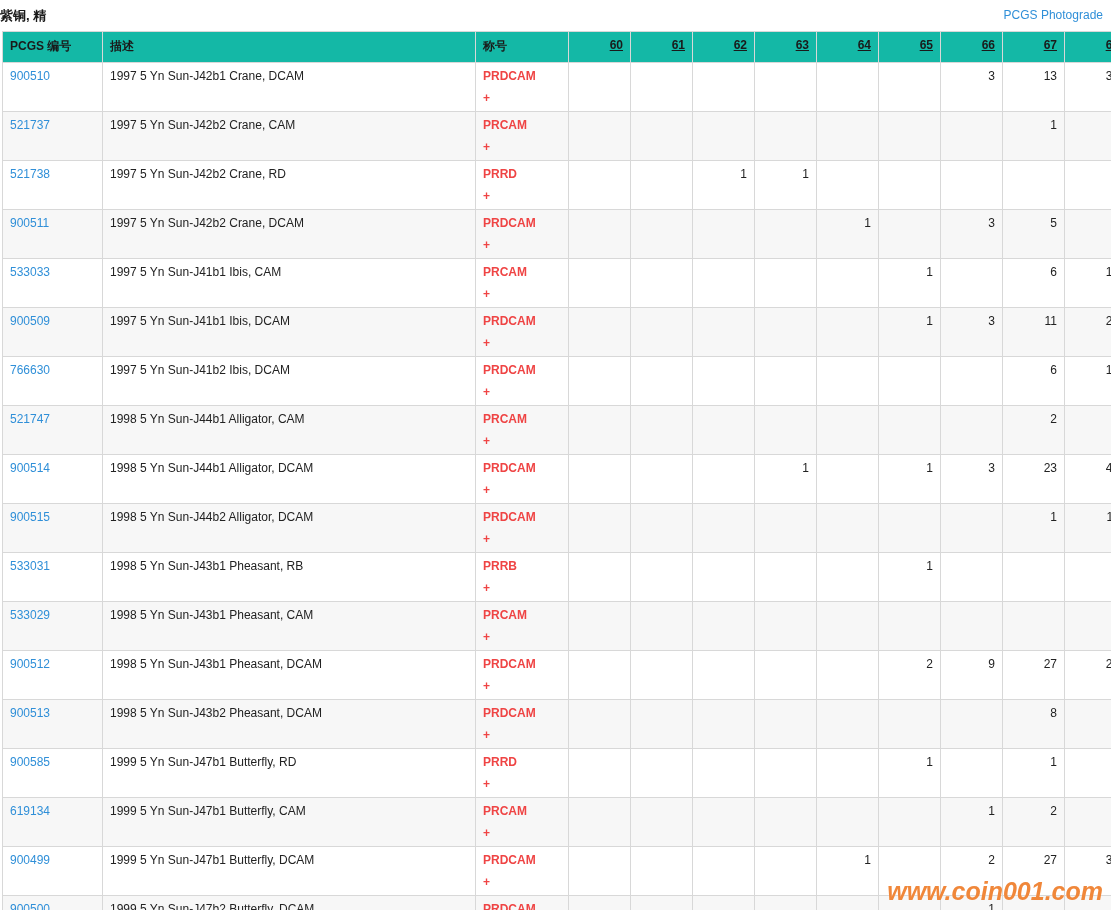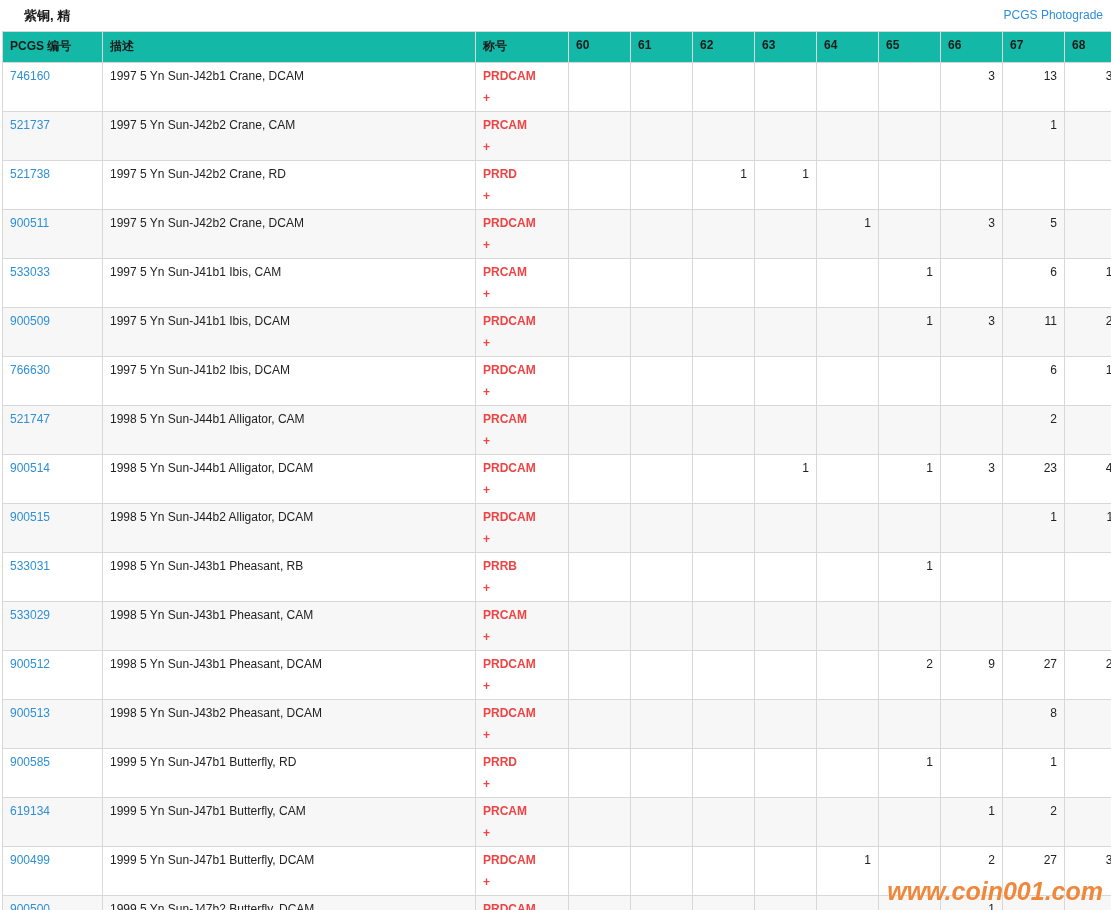--- a/index.html
+++ b/index.html
@@ -12,21 +12,21 @@
     color: #222;
     width: 1111px;
     height: 910px;
     overflow: hidden;
     position: relative;
   }
   .page-title {
     font-size: 13px;
     font-weight: bold;
     color: #1a1a1a;
-    padding: 7px 8px 6px 24px;
+    padding: 7px 8px 6px 0;
   }
   .photograde-link {
     position: absolute;
     top: 8px;
     right: 8px;
     font-size: 12px;
     color: #2f8fd8;
     text-decoration: none;
     cursor: pointer;
   }
@@ -48,21 +48,21 @@
     font-weight: bold;
     color: #1a1a1a;
     height: 18px;
     padding-top: 6px;
     padding-bottom: 6px;
     white-space: nowrap;
   }
   th.col-pcgs { width: 85px; text-align: left; }
   th.col-desc { width: 358px; text-align: left; font-family: Liberation Mono, monospace; }
   th.col-desig { width: 78px; text-align: left; }
-  th.col-grade { width: 47px; text-align: left; }
+  th.col-grade { width: 47px; text-align: right; text-decoration: underline; }
 
   tbody td.cell-pcgs {
     color: #2f8fd8;
     text-align: left;
     cursor: pointer;
   }
   tbody td.cell-desc { text-align: left; color: #222; }
   tbody td.cell-desig { text-align: left; color: #ef4444; font-weight: bold; }
   tbody td.cell-grade { text-align: right; color: #222; }
 
@@ -103,21 +103,21 @@
       <th class="col-grade">64</th>
       <th class="col-grade">65</th>
       <th class="col-grade">66</th>
       <th class="col-grade">67</th>
       <th class="col-grade">68</th>
 
     </tr>
   </thead>
   <tbody id="table-body">
       <tr class="odd">
-        <td class="cell-pcgs">746160</td>
+        <td class="cell-pcgs">900510</td>
         <td class="cell-desc">1997 5 Yn Sun-J42b1 Crane, DCAM</td>
         <td class="cell-desig"><span>PRDCAM</span><span class="desig-plus">+</span></td>
         <td class="cell-grade"></td>
         <td class="cell-grade"></td>
         <td class="cell-grade"></td>
         <td class="cell-grade"></td>
         <td class="cell-grade"></td>
         <td class="cell-grade"></td>
         <td class="cell-grade">3</td>
         <td class="cell-grade">13</td>

